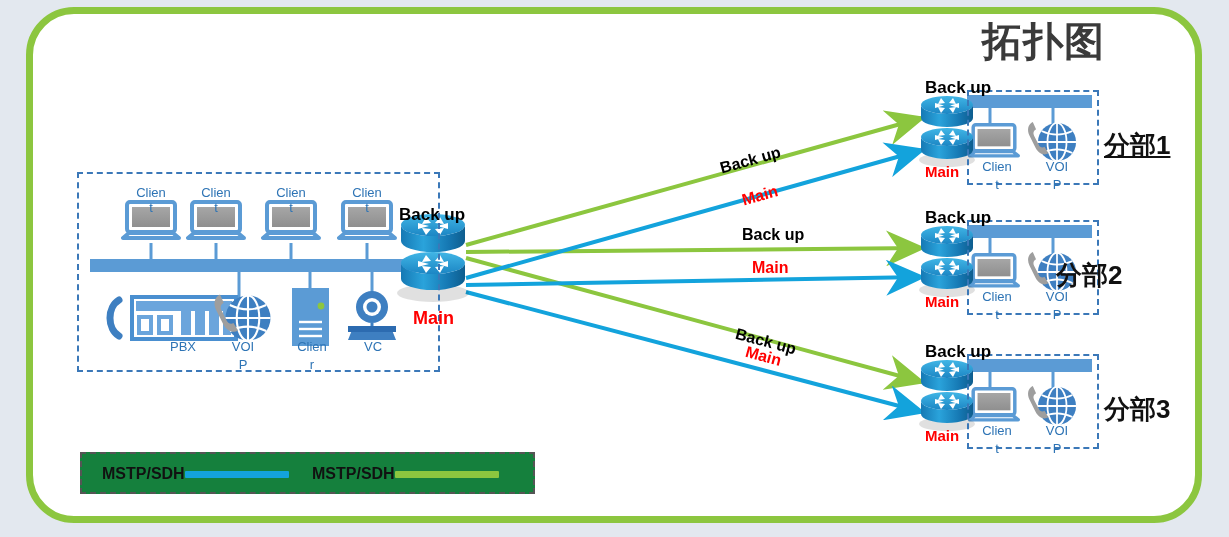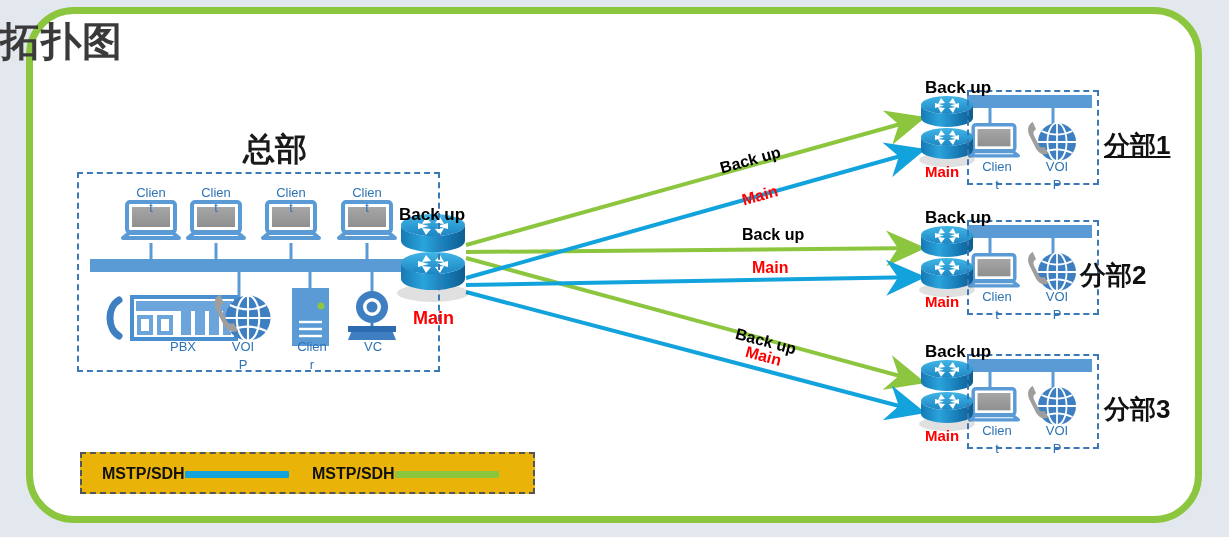--- a/index.html
+++ b/index.html
@@ -12,21 +12,21 @@
   #canvas{position:absolute;left:0;top:0;width:1229px;height:537px;}
   .frame{
     position:absolute;left:26px;top:7px;width:1176px;height:516px;
     background:#ffffff;border:7px solid #8CC63F;border-radius:48px;
     box-sizing:border-box;
   }
   svg.layer{position:absolute;left:0;top:0;width:1229px;height:537px;pointer-events:none;}
   .abs{position:absolute;}
 
   .title{
-    left:0;top:14px;width:1105px;text-align:left;
+    left:0;top:14px;width:1105px;text-align:right;
     font-size:40px;font-weight:bold;color:#3a3a3a;letter-spacing:1px;
   }
   .hq-title{
     left:185px;top:128px;width:180px;text-align:center;
     font-size:32px;font-weight:bold;color:#1a1a1a;
   }
   .dashbox{
     border:2px dashed #3b78b8;box-sizing:border-box;background:transparent;
   }
   .hq-box{left:77px;top:172px;width:363px;height:200px;}
@@ -35,21 +35,21 @@
   .lbl-bk{font-size:17px;font-weight:bold;color:#000;}
   .lbl-main{font-size:18px;font-weight:bold;color:#FF0000;}
   .branch-name{font-size:26px;font-weight:bold;color:#111;}
 
   .linklabel{font-size:16px;font-weight:bold;white-space:nowrap;transform-origin:0 0;}
   .ll-bk{color:#000;}
   .ll-mn{color:#FF0000;}
 
   .legend-box{
     left:80px;top:452px;width:455px;height:42px;
-    border:2px dashed #555;box-sizing:border-box;background:#eab308;
+    border:2px dashed #555;box-sizing:border-box;background:#15803d;
   }
   .legend-text{font-size:16px;font-weight:bold;color:#111;}
   .legend-line{height:7px;border-radius:1px;}
 </style>
 </head>
 <body>
 
 <div id="canvas">
 
   <div class="frame"></div>
@@ -298,21 +298,20 @@
         <path d="M935 367 l9 2.5 l-9 2.5 z"></path>
           <path d="M959 367 l-9 2.5 l9 2.5 z"></path>
         <path d="M941 362 l4 5 l-7 1 z"></path>
           <path d="M953 377 l-4 -5 l7 -1 z"></path>
         <path d="M953 362 l-4 5 l7 1 z"></path>
           <path d="M941 377 l4 -5 l-7 -1 z"></path>
       </g>
     </g>
   </svg>
 
-  <div class="abs hq-title">总部</div>
   <div class="abs dashbox hq-box"></div>
 
   <div class="abs lbl" style="left:116px;top:186px;width:70px;">Clien</div>
   <div class="abs lbl" style="left:116px;top:201px;width:70px;">t</div>
   <div class="abs lbl" style="left:181px;top:186px;width:70px;">Clien</div>
   <div class="abs lbl" style="left:181px;top:201px;width:70px;">t</div>
   <div class="abs lbl" style="left:256px;top:186px;width:70px;">Clien</div>
   <div class="abs lbl" style="left:256px;top:201px;width:70px;">t</div>
   <div class="abs lbl" style="left:332px;top:186px;width:70px;">Clien</div>
   <div class="abs lbl" style="left:332px;top:201px;width:70px;">t</div>
@@ -345,21 +344,21 @@
   <div class="abs lbl" style="left:1030px;top:178px;width:54px;">P</div>
   <div class="abs branch-name" style="left:1104px;top:128px;text-decoration:underline;">分部1</div>
 
   <div class="abs dashbox" style="left:967px;top:220px;width:132px;height:95px;"></div>
   <div class="abs lbl-bk" style="left:925px;top:208px;">Back up</div>
   <div class="abs lbl-main" style="left:925px;top:293px;font-size:15px;">Main</div>
   <div class="abs lbl" style="left:968px;top:290px;width:58px;">Clien</div>
   <div class="abs lbl" style="left:968px;top:308px;width:58px;">t</div>
   <div class="abs lbl" style="left:1030px;top:290px;width:54px;">VOI</div>
   <div class="abs lbl" style="left:1030px;top:308px;width:54px;">P</div>
-  <div class="abs branch-name" style="left:1080px;top:258px;">分部2</div>
+  <div class="abs branch-name" style="left:1056px;top:258px;">分部2</div>
 
   <div class="abs dashbox" style="left:967px;top:354px;width:132px;height:95px;"></div>
   <div class="abs lbl-bk" style="left:925px;top:342px;">Back up</div>
   <div class="abs lbl-main" style="left:925px;top:427px;font-size:15px;">Main</div>
   <div class="abs lbl" style="left:968px;top:424px;width:58px;">Clien</div>
   <div class="abs lbl" style="left:968px;top:442px;width:58px;">t</div>
   <div class="abs lbl" style="left:1030px;top:424px;width:54px;">VOI</div>
   <div class="abs lbl" style="left:1030px;top:442px;width:54px;">P</div>
   <div class="abs branch-name" style="left:1104px;top:392px;">分部3</div>
 

